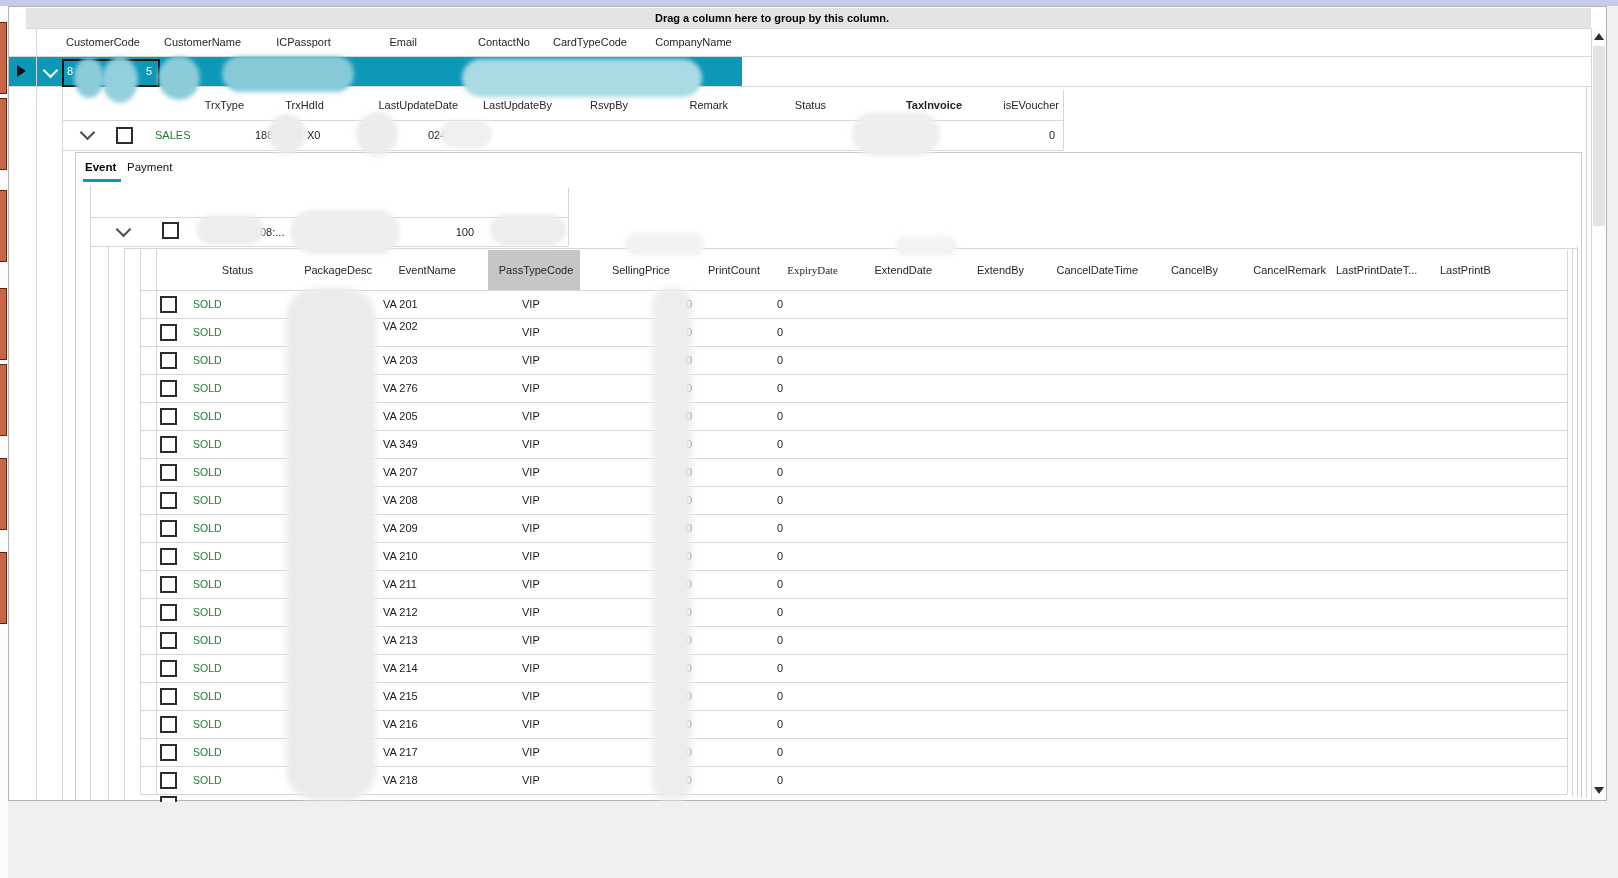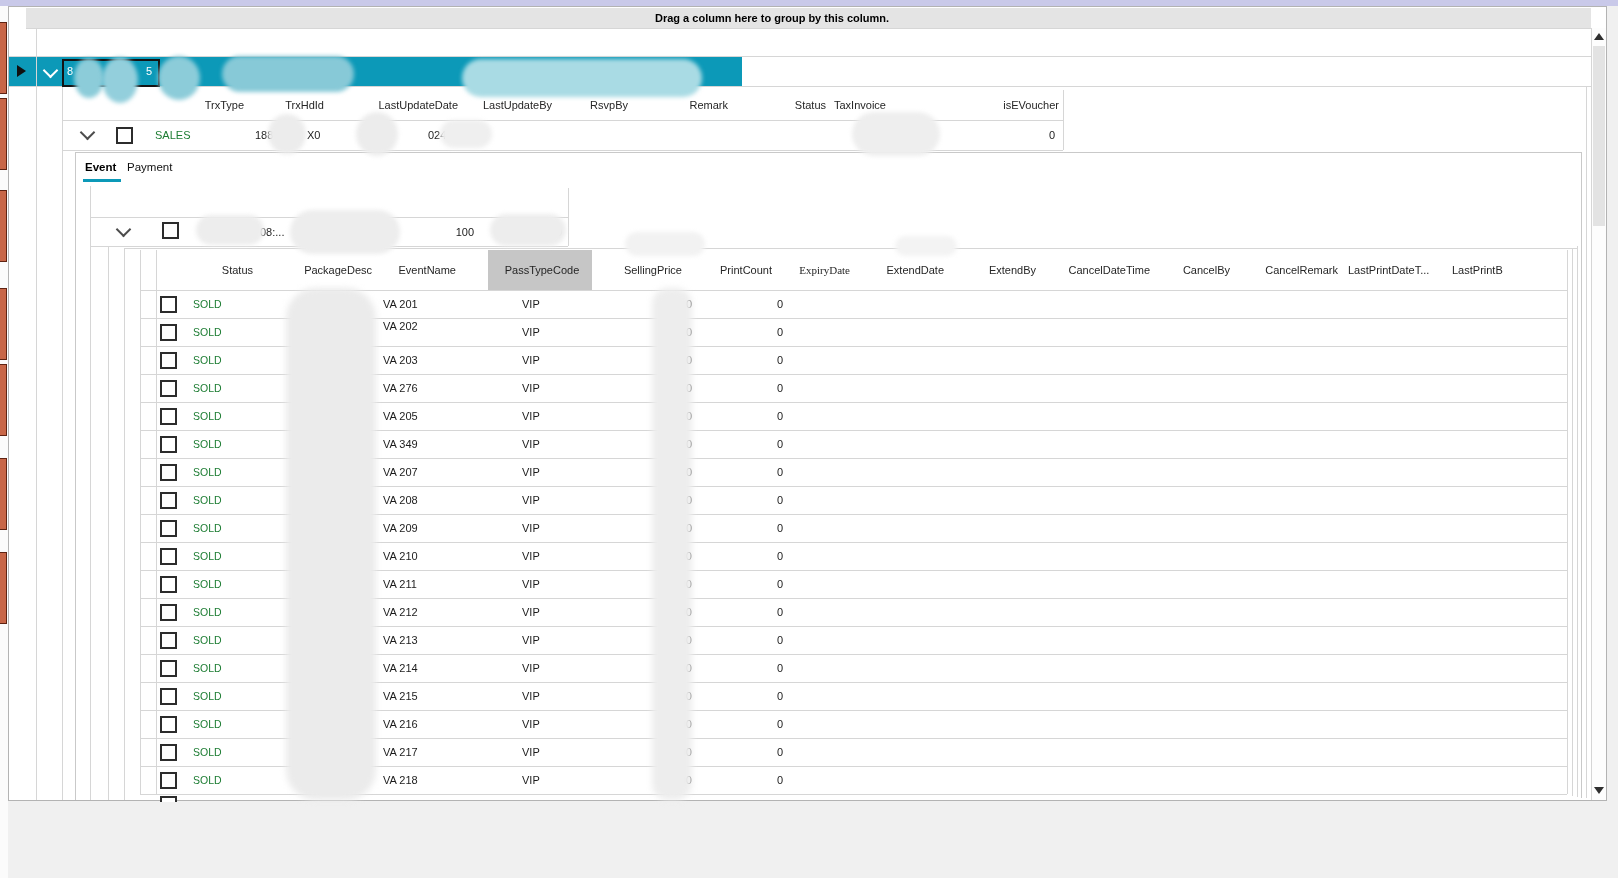--- a/index.html
+++ b/index.html
@@ -48,20 +48,29 @@
   <div class="vline winborder" style="left:8px;top:6px;height:795px;"></div>
   <div class="vline winborder" style="left:1606px;top:6px;height:795px;"></div>
   <div class="hline winborder" style="left:8px;top:6px;width:1599px;"></div>
   <div class="hline winborder" style="left:8px;top:800px;width:1599px;"></div>
 
   <div class="abs" style="left:26px;top:8px;width:1565px;height:20px;background:#e4e4e4;z-index:15;"></div>
   <div class="val" style="left:655px;top:12px;font-weight:bold;color:#000;z-index:21;">Drag a column here to group by this column.</div>
   <div class="hline" style="left:26px;top:28px;width:1565px;"></div>
 
   <div class="vline" style="left:36px;top:28px;height:772px;"></div>
+  <div class="hdrrow" id="hdr-customer" style="left:62px;top:28px;height:28px;line-height:28px;">
+      <div class="hcell" style="width: 98px; text-align: left; padding-right: 8px; padding-left: 4px;">CustomerCode</div>
+      <div class="hcell" style="width: 102px; text-align: left; padding-right: 8px; padding-left: 4px;">CustomerName</div>
+      <div class="hcell" style="width: 83px; text-align: center; padding-right: 4px; padding-left: 4px;">ICPassport</div>
+      <div class="hcell" style="width: 77px; text-align: right; padding-right: 5px; padding-left: 4px;">Email</div>
+      <div class="hcell" style="width: 113px; text-align: right; padding-right: 5px; padding-left: 4px;">ContactNo</div>
+      <div class="hcell" style="width: 110px; text-align: center; padding-right: 4px; padding-left: 4px;">CardTypeCode</div>
+      <div class="hcell" style="width: 97px; text-align: center; padding-right: 4px; padding-left: 4px;">CompanyName</div>
+    </div>
   <div class="hline" style="left:8px;top:56px;width:1583px;"></div>
 
   <div class="abs" style="left:9px;top:57px;width:733px;height:29px;background:#0c99b8;z-index:5;"></div>
   <div class="tri-right" style="left:17px;top:65px;"></div>
   <div class="chev white" style="left:45px;top:65px;"></div>
   <div class="abs" style="left:62px;top:59px;width:94px;height:24px;border:2px solid #141414;z-index:35;"></div>
   <div class="val" style="left:67px;top:65px;color:#fff;z-index:36;">8</div>
   <div class="val" style="left:146px;top:65px;color:#fff;z-index:36;">5</div>
 
   <div class="blob" style="left:74px;top:58px;width:30px;height:40px;background:#8cccd9;border-radius:50%;"></div>
@@ -75,21 +84,21 @@
   <div class="hdrrow" id="hdr-trx" style="left:78px;top:90px;height:30px;line-height:30px;">
       <div class="hcell" style="width: 26px; text-align: left; padding-right: 8px; padding-left: 4px;"></div>
       <div class="hcell" style="width: 36px; text-align: left; padding-right: 8px; padding-left: 4px;"></div>
       <div class="hcell" style="width: 112px; text-align: right; padding-right: 8px; padding-left: 4px;">TrxType</div>
       <div class="hcell" style="width: 76px; text-align: right; padding-right: 4px; padding-left: 4px;">TrxHdId</div>
       <div class="hcell" style="width: 134px; text-align: right; padding-right: 4px; padding-left: 4px;">LastUpdateDate</div>
       <div class="hcell" style="width: 94px; text-align: right; padding-right: 4px; padding-left: 4px;">LastUpdateBy</div>
       <div class="hcell" style="width: 76px; text-align: right; padding-right: 4px; padding-left: 4px;">RsvpBy</div>
       <div class="hcell" style="width: 102px; text-align: right; padding-right: 6px; padding-left: 4px;">Remark</div>
       <div class="hcell" style="width: 96px; text-align: right; padding-right: 4px; padding-left: 4px;">Status</div>
-      <div class="hcell" style="width: 138px; padding-right: 6px; padding-left: 4px;">TaxInvoice</div>
+      <div class="hcell" style="width: 138px; text-align: right; padding-right: 6px; padding-left: 4px; font-weight: bold;">TaxInvoice</div>
       <div class="hcell" style="width: 95px; text-align: right; padding-right: 4px; padding-left: 4px;">isEVoucher</div>
     </div>
   <div class="hline" style="left:62px;top:120px;width:1001px;"></div>
   <div class="vline" style="left:1063px;top:90px;height:60px;"></div>
   <div class="abs" style="left:62px;top:120px;width:1001px;height:30px;"></div>
   <div class="chev" style="left:82px;top:127px;"></div>
   <div class="checkbox" style="left:116px;top:127px;"></div>
   <div class="val green" style="left:155px;top:129px;">SALES</div>
   <div class="val" style="left:255px;top:129px;">188</div>
   <div class="val" style="left:307px;top:129px;">X0</div>
@@ -129,21 +138,21 @@
   <div class="vline" style="left:108px;top:246px;height:554px;"></div>
   <div class="vline" style="left:124px;top:248px;height:552px;"></div>
   <div class="hline" style="left:124px;top:248px;width:1453px;"></div>
   <div class="vline" style="left:140px;top:250px;height:544px;"></div>
   <div class="vline" style="left:156px;top:250px;height:544px;"></div>
   <div class="hdrrow" id="hdr-ticket" style="left:156px;top:250px;height:40px;line-height:40px;">
       <div class="hcell" style="width: 30px; text-align: left; padding-right: 8px; padding-left: 4px;"></div>
       <div class="hcell" style="width: 76px; text-align: right; padding-right: 9px; padding-left: 4px;">Status</div>
       <div class="hcell" style="width: 114px; text-align: right; padding-right: 4px; padding-left: 4px;">PackageDesc</div>
       <div class="hcell" style="width: 112px; text-align: right; padding-right: 32px; padding-left: 4px;">EventName</div>
-      <div class="hcell" style="width: 104px; text-align: center; padding-left: 4px; background: rgb(198, 198, 198);">PassTypeCode</div>
+      <div class="hcell" style="width: 92px; text-align: center; padding-left: 4px; background: rgb(198, 198, 198);">PassTypeCode</div>
       <div class="hcell" style="width: 100px; text-align: right; padding-right: 10px; padding-left: 4px;">SellingPrice</div>
       <div class="hcell" style="width: 90px; text-align: right; padding-right: 10px; padding-left: 4px;">PrintCount</div>
       <div class="hcell" style="width: 76px; text-align: right; padding-right: 8px; padding-left: 4px; font-family: Liberation Serif, serif;">ExpiryDate</div>
       <div class="hcell" style="width: 94px; text-align: right; padding-right: 8px; padding-left: 4px;">ExtendDate</div>
       <div class="hcell" style="width: 92px; text-align: right; padding-right: 8px; padding-left: 4px;">ExtendBy</div>
       <div class="hcell" style="width: 114px; text-align: right; padding-right: 8px; padding-left: 4px;">CancelDateTime</div>
       <div class="hcell" style="width: 80px; text-align: right; padding-right: 8px; padding-left: 4px;">CancelBy</div>
       <div class="hcell" style="width: 106px; text-align: right; padding-right: 6px; padding-left: 4px;">CancelRemark</div>
       <div class="hcell" style="width: 104px; text-align: left; padding-right: 2px; padding-left: 4px;">LastPrintDateT...</div>
       <div class="hcell" style="width: 111px; text-align: left; padding-right: 4px; padding-left: 4px;">LastPrintB</div>

